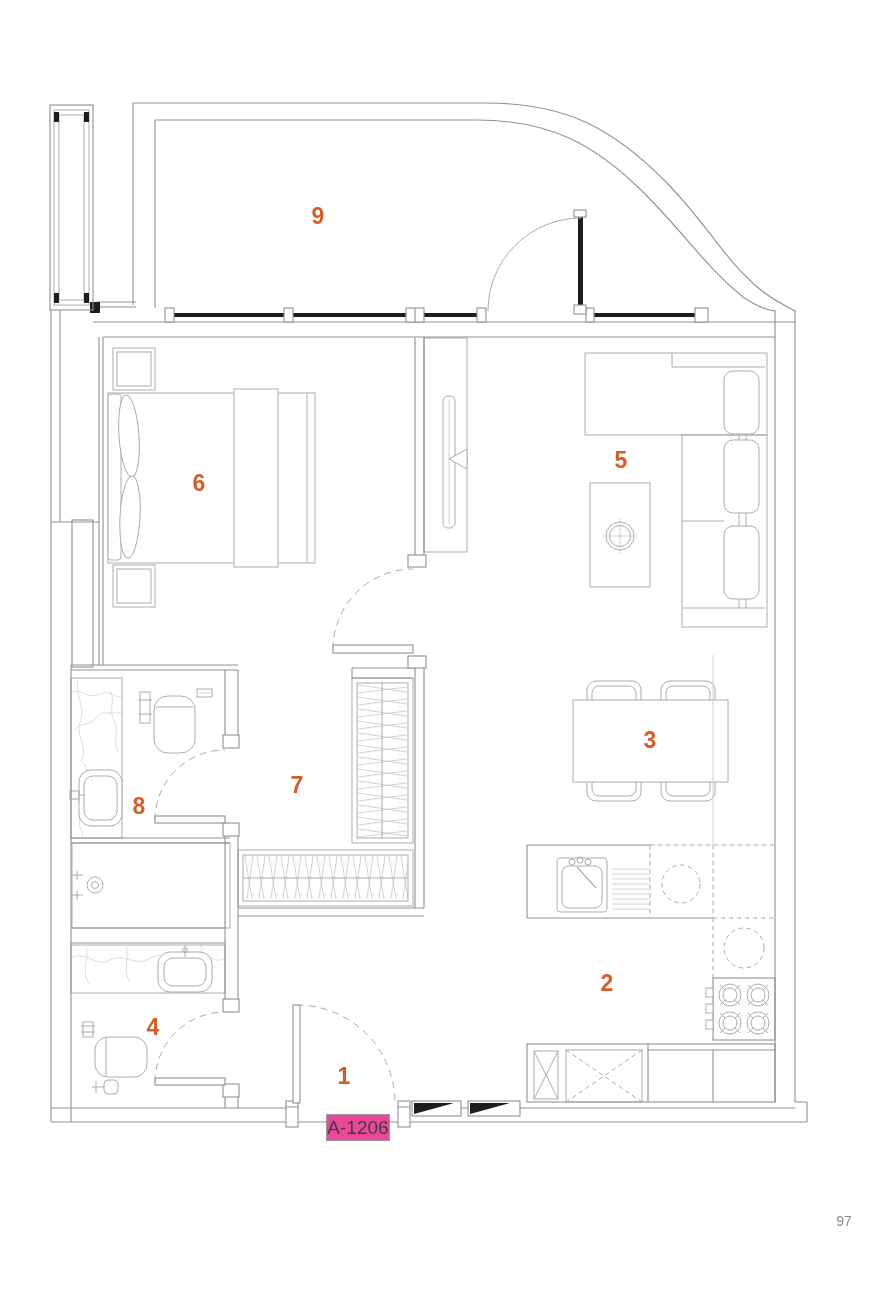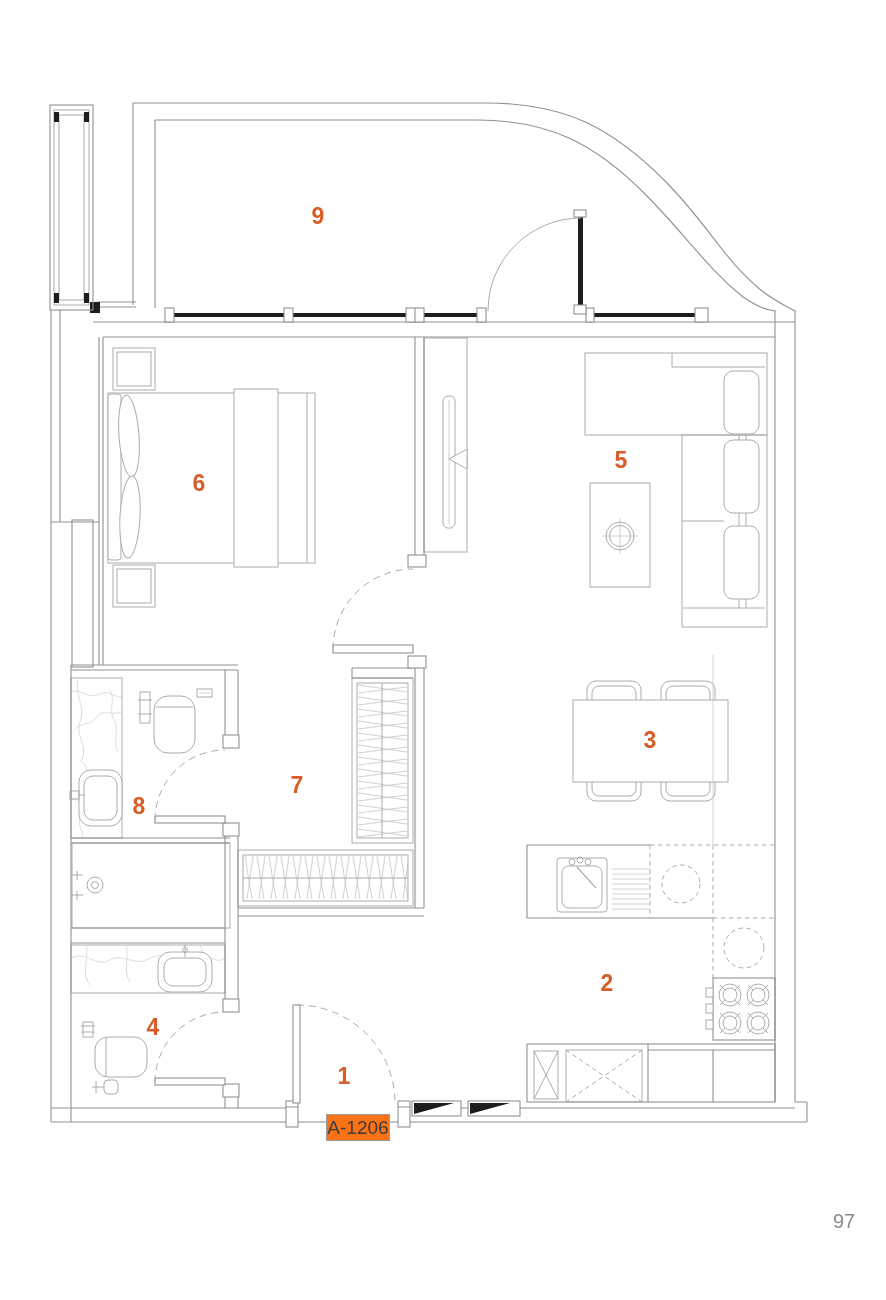--- a/index.html
+++ b/index.html
@@ -15,23 +15,23 @@
   svg .d{stroke:#a9abad;stroke-width:1;fill:none;stroke-dasharray:7 5}
   svg .dc{stroke:#a9abad;stroke-width:1;fill:none;stroke-dasharray:4.5 3.5}
   svg .g{stroke:#1d1d1f;stroke-width:4;fill:none}
   svg .k{fill:#1d1d1f;stroke:none}
   svg .fw{fill:#fff}
 
   .room-num{position:absolute;transform:translate(-50%,-50%);
             color:var(--accent,#d85c28);font-size:23px;font-weight:700;line-height:1;}
   .unit-label{position:absolute;left:326px;top:1114px;width:62px;height:25px;
               border:1px solid var(--line,#9b9b9b);color:var(--ink,#3d3d3d);
-              font-size:19px;line-height:25px;text-align:center;background:#f97316;}
+              font-size:19px;line-height:25px;text-align:center;background:#ec4899;}
   .page-num{position:absolute;transform:translate(-50%,-50%);left:844px;top:1221px;
-            color:var(--muted,#8a8a8a);font-size:20px;}
+            color:var(--muted,#8a8a8a);font-size:14px;}
 </style>
 </head>
 <body>
 
 <div class="page">
 
 <svg class="plan-svg" width="886" height="1300" viewBox="0 0 886 1300">
   <defs>
     <pattern id="hangV" x="357" y="683" width="54" height="12" patternUnits="userSpaceOnUse">
       <path d="M1,2 L50,9 M1,10 L50,4" stroke="#bdbdbd" stroke-width="0.7" fill="none"></path>

